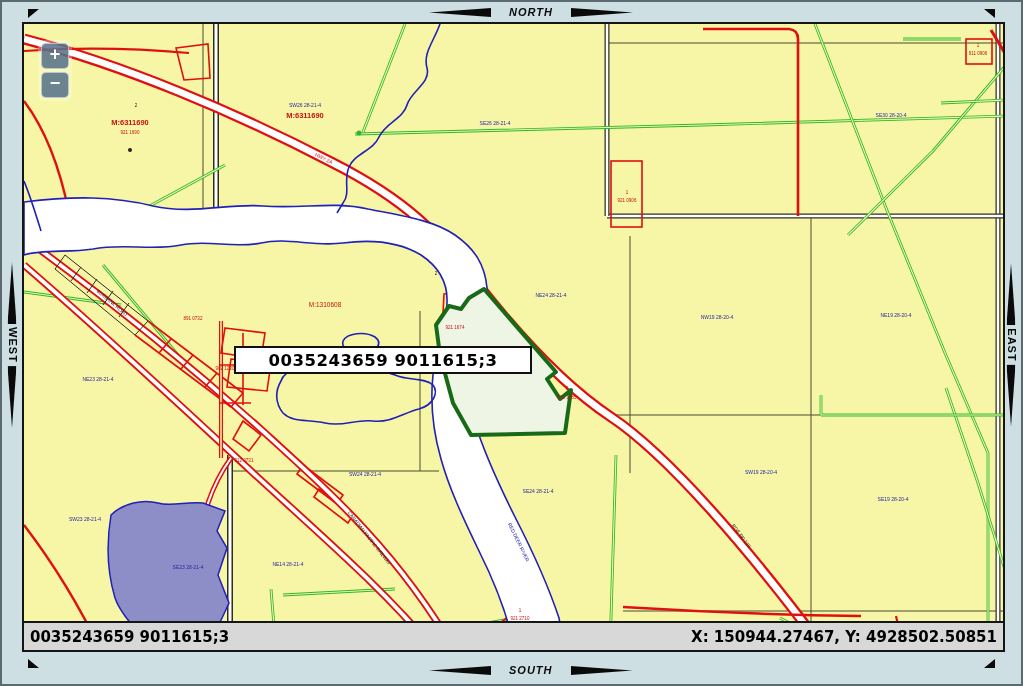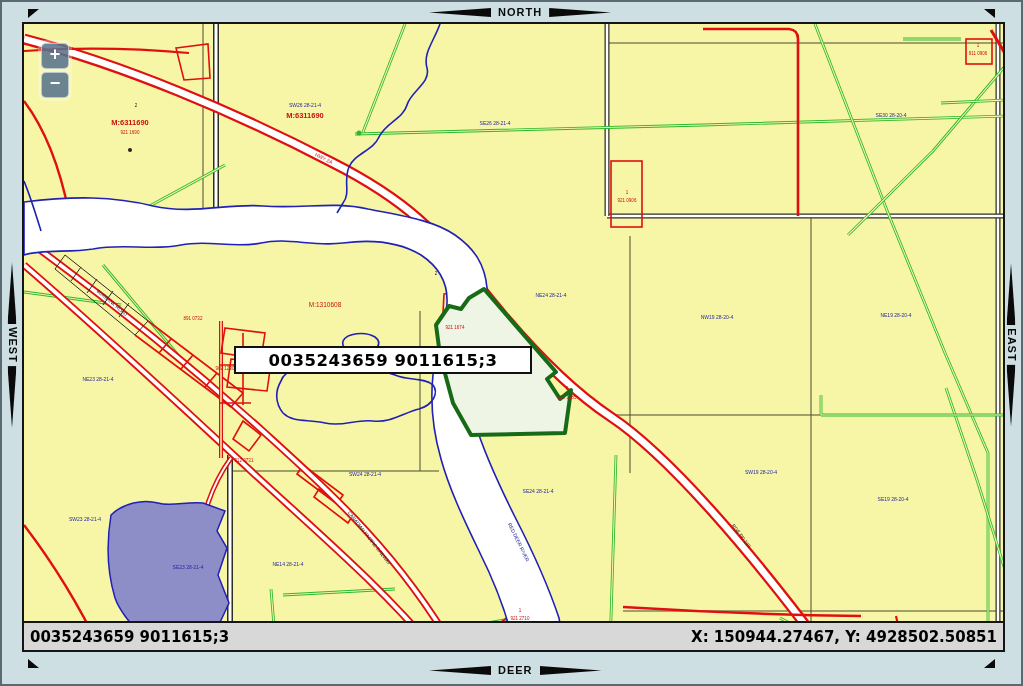--- a/index.html
+++ b/index.html
@@ -36,21 +36,21 @@
     text-align:center;cursor:pointer;user-select:none;}
   .zoom-btn:last-child{margin-bottom:0;}
   .sel-label-box{position:absolute;left:210px;top:322px;width:294px;height:24px;background:#fff;
     border:2px solid #111;z-index:20;display:flex;align-items:center;justify-content:center;
     font-family:"DejaVu Sans","Liberation Sans",sans-serif;font-weight:bold;font-size:16.5px;
     color:#000;letter-spacing:0.5px;white-space:nowrap;}
   .status-bar{position:absolute;left:0;right:0;bottom:0;height:27px;background:var(--status-bg);
     border-top:2px solid #151515;z-index:25;display:flex;align-items:center;justify-content:space-between;
     padding:0 6px;font-family:"DejaVu Sans","Liberation Sans",sans-serif;font-weight:bold;font-size:15px;color:#000;}
   
-  .nav-h{position:absolute;display:flex;align-items:center;gap:7px;z-index:5;cursor:pointer;}
+  .nav-h{position:absolute;display:flex;align-items:center;gap:18px;z-index:5;cursor:pointer;font-style:italic;}
   .nav-v-wrap{position:absolute;width:20px;height:120px;z-index:5;cursor:pointer;}
   .nav-v{position:absolute;left:50%;top:50%;transform:translate(-50%,-50%) rotate(90deg);
     display:flex;align-items:center;gap:3px;}
   .nav-label{font-size:11px;font-weight:bold;color:#0a0a0a;letter-spacing:1px;line-height:1;}
   .wedge{width:62px;height:9px;background:#0a0a0a;}
   .wedge.lead{clip-path:polygon(0 50%,100% 0,100% 100%);}
   .wedge.trail{clip-path:polygon(0 0,100% 50%,0 100%);}
   .corner{position:absolute;width:0;height:0;z-index:6;cursor:pointer;}
   .corner.tl{left:26px;top:7px;border-bottom:9px solid transparent;border-left:11px solid #0a0a0a;}
   .corner.tr{right:26px;top:7px;border-bottom:9px solid transparent;border-right:11px solid #0a0a0a;}
@@ -63,21 +63,21 @@
 
 <div class="viewer">
 
   <div class="nav-h" style="left:427px;top:5px;">
     <div class="wedge lead"></div>
     <span class="nav-label">NORTH</span>
     <div class="wedge trail"></div>
   </div>
   <div class="nav-h" style="left:427px;bottom:8px;">
     <div class="wedge lead"></div>
-    <span class="nav-label">DEER</span>
+    <span class="nav-label">SOUTH</span>
     <div class="wedge trail"></div>
   </div>
   <div class="nav-v-wrap" style="left:0;top:283px;">
     <div class="nav-v">
       <div class="wedge lead"></div>
       <span class="nav-label">WEST</span>
       <div class="wedge trail"></div>
     </div>
   </div>
   <div class="nav-v-wrap" style="right:0;top:283px;">

